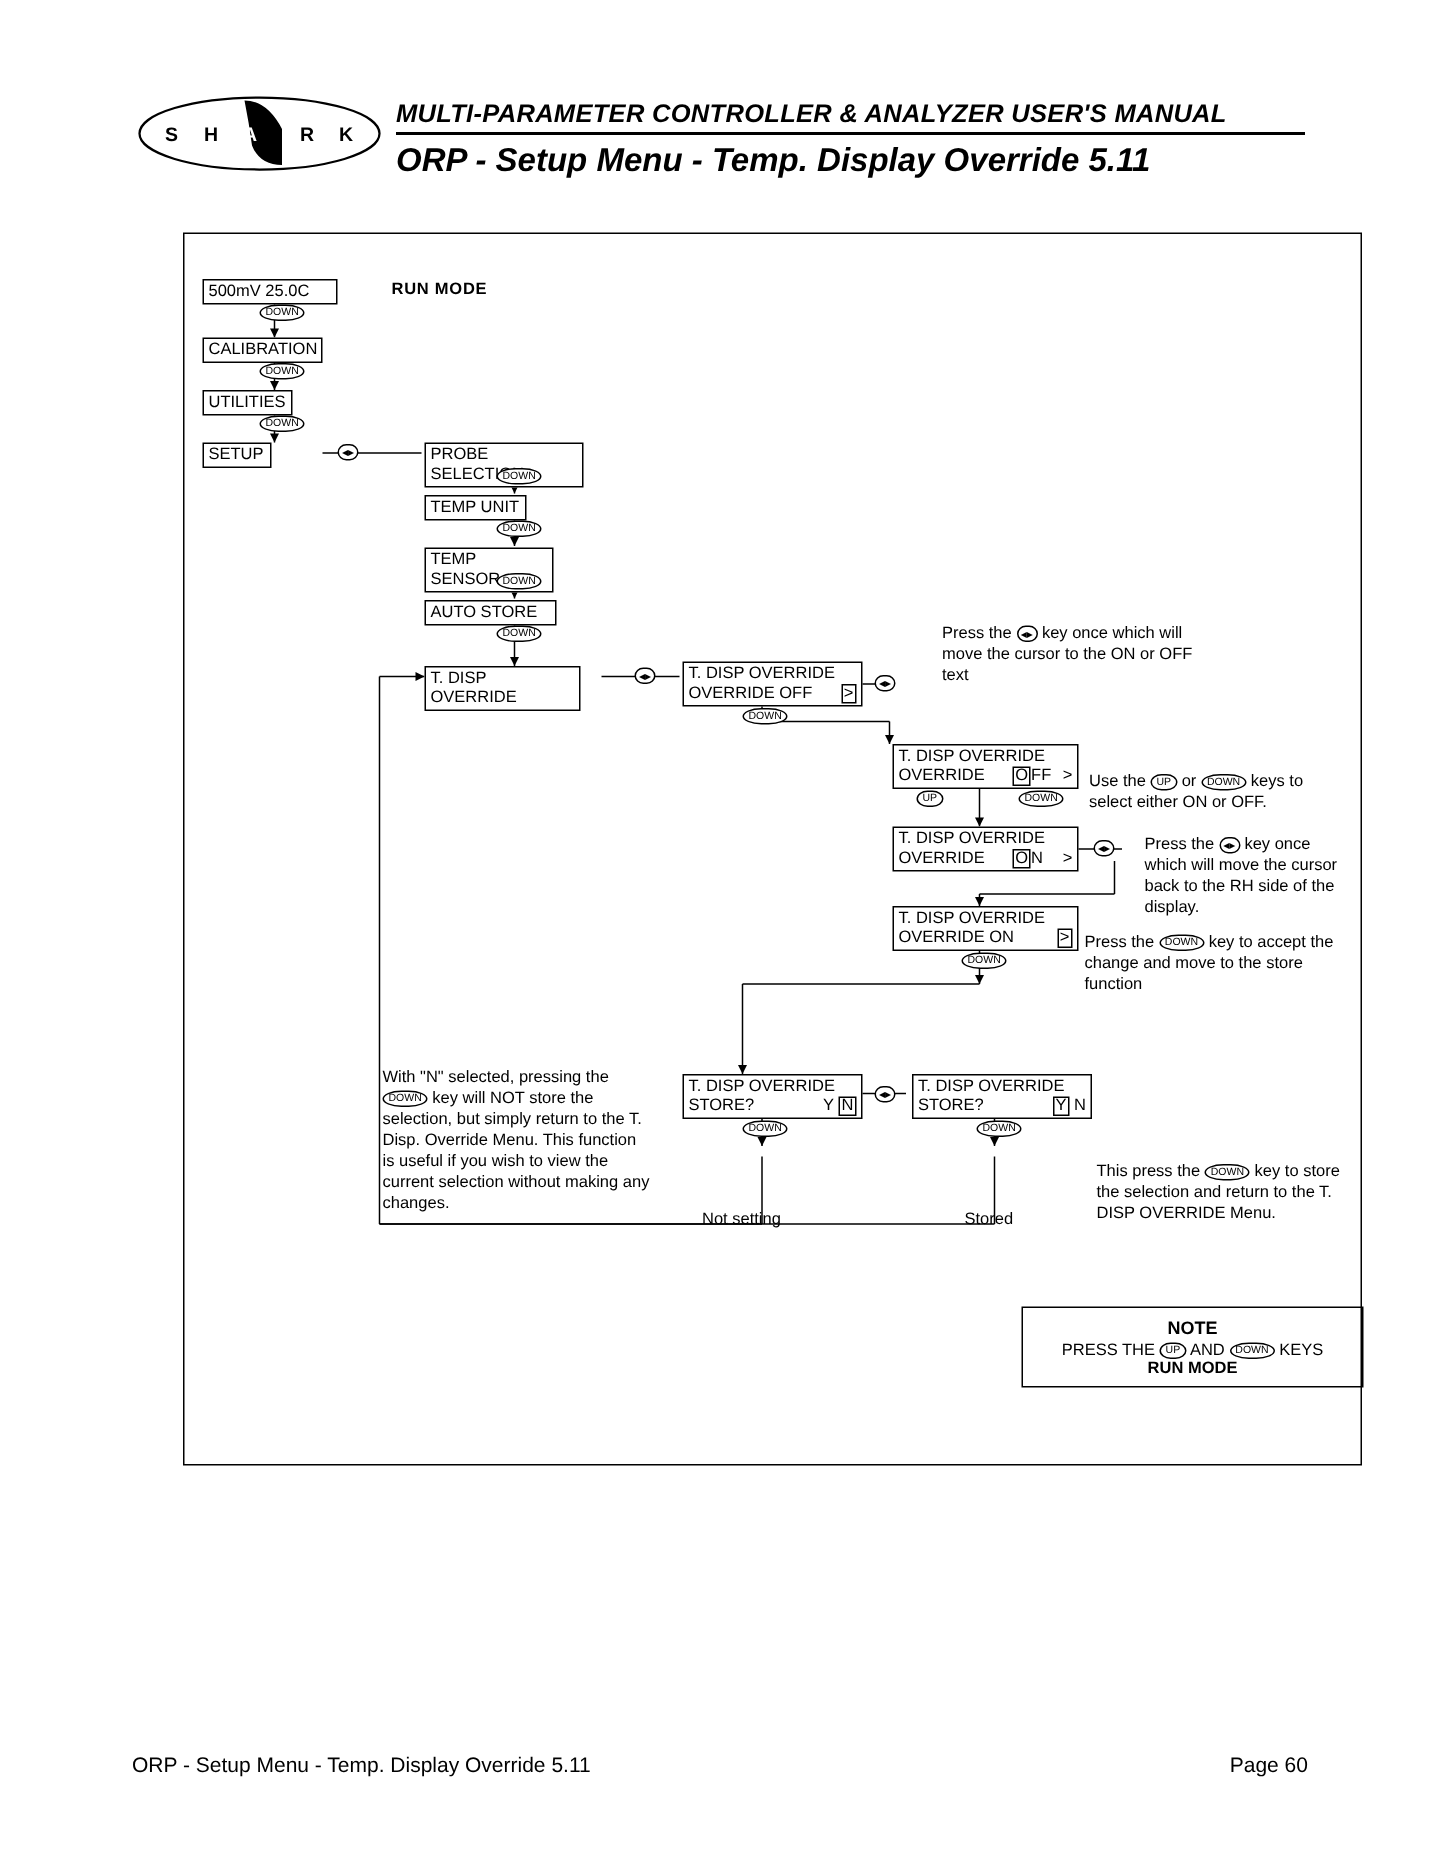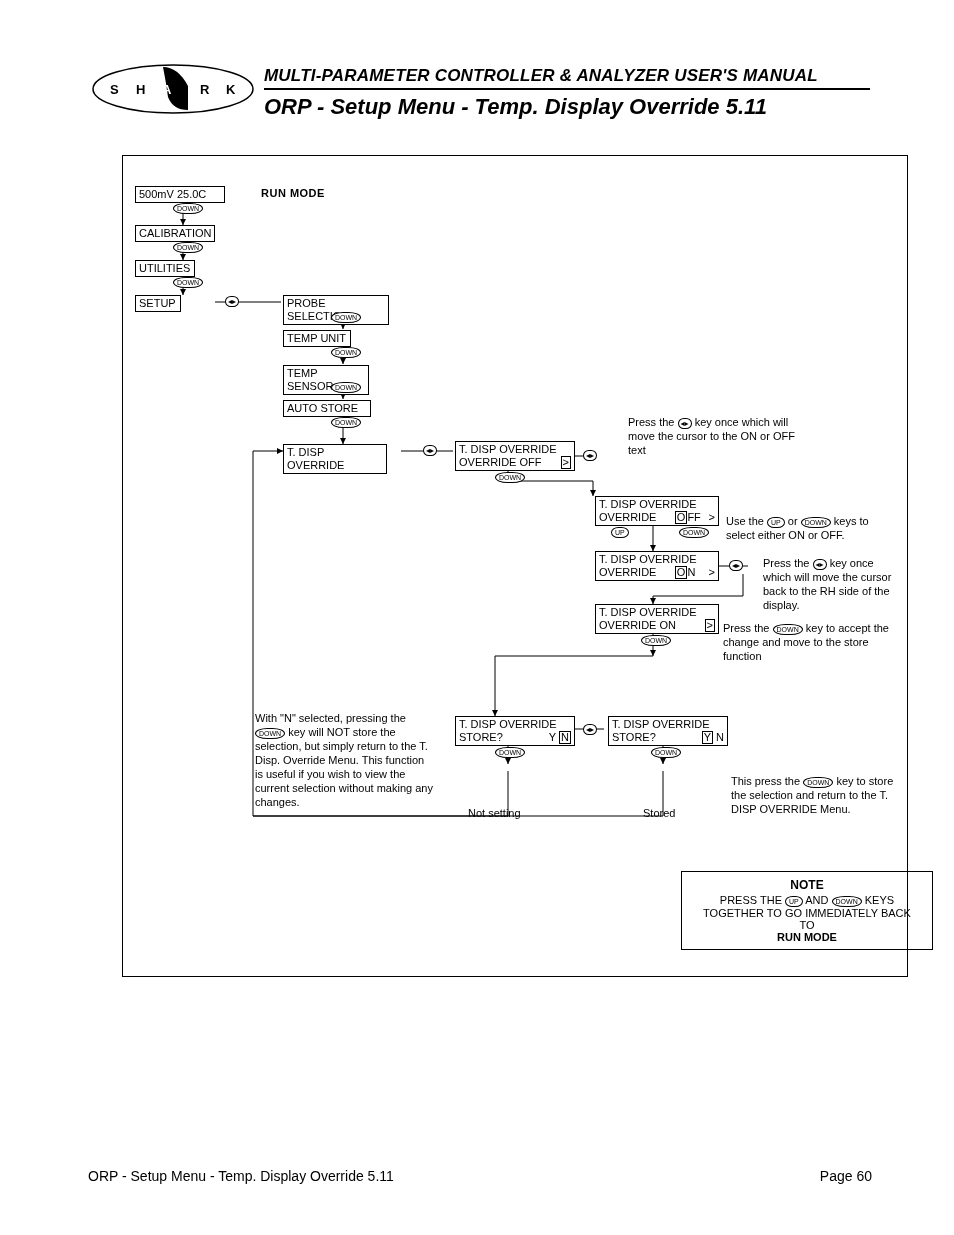--- a/index.html
+++ b/index.html
@@ -8,21 +8,21 @@
   .hdr-super { position:absolute; left:264px; top:66px; font-style:italic; font-weight:bold; font-size:17px; letter-spacing:.2px;}
   .hdr-line { position:absolute; left:264px; top:88px; width:606px; border-top:2px solid #000;}
   .hdr-title { position:absolute; left:264px; top:94px; font-style:italic; font-weight:bold; font-size:22px;}
   .outer-box { position:absolute; left:82px; top:155px; width:784px; height:820px; border:1.5px solid #000;margin-left:40px;}
   .abs { position:absolute; }
   .menu-box { border:1px solid #000; font-family: Arial, sans-serif; font-size:11px; padding:1px 3px; line-height:13px; background:#fff;}
   .runmode { font-weight:bold; font-size:11px; letter-spacing:.5px;}
   .desc { font-size:11px; line-height:14px;}
   .oval { display:inline-block; border:1px solid #000; border-radius:50%/60%; font-size:7px; padding:0px 3px; line-height:9px; vertical-align:middle; background:#fff;}
   .oval-lr { display:inline-block; border:1px solid #000; border-radius:50%/60%; font-size:8px; padding:0px 2px; line-height:9px; vertical-align:middle; background:#fff;}
-  .note-box { position:absolute; border:1.5px solid #000; text-align:center; font-size:11px; padding:6px 20px;}
+  .note-box { position:absolute; border:1.5px solid #000; text-align:center; font-size:11px; padding:6px 8px;}
   .note-title { font-weight:bold; font-size:12px; text-align:center; margin-bottom:2px;}
   .footer-left { position:absolute; left:88px; top:1168px; font-size:14px;}
   .footer-right { position:absolute; right:82px; top:1168px; font-size:14px;}
   .hl { border:1px solid #000; padding:0 1px; display:inline-block; line-height:11px; font-size:11px;}
   svg line { stroke:#000; stroke-width:1; }
   svg polygon { fill:#000; }
 </style>
 </head>
 <body>
 
@@ -225,21 +225,20 @@
 
     <div class="note-box" style="left:558px; top:715px; width:210px">
       <div class="note-title">NOTE</div>
       <div>
         <span>PRESS THE</span>
         <span class="oval">UP</span>
         <span>AND</span>
         <span class="oval">DOWN</span>
         <span>KEYS</span>
       </div>
-      <div>TOGETHER TO GO IMMEDIATELY BACK TO</div>
       <div style="font-weight:bold">RUN MODE</div>
     </div>
 
   </div>
 
   <div class="footer-left">ORP - Setup Menu - Temp. Display Override 5.11</div>
   <div class="footer-right">Page 60</div>
 </div>
 
 </body></html>

